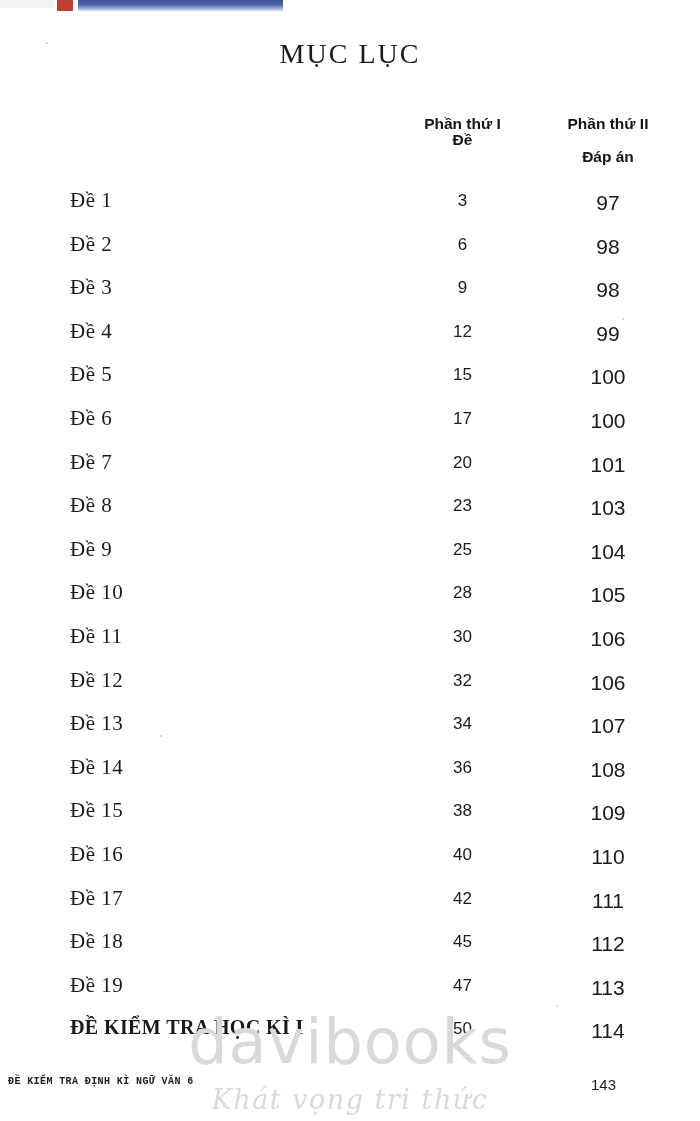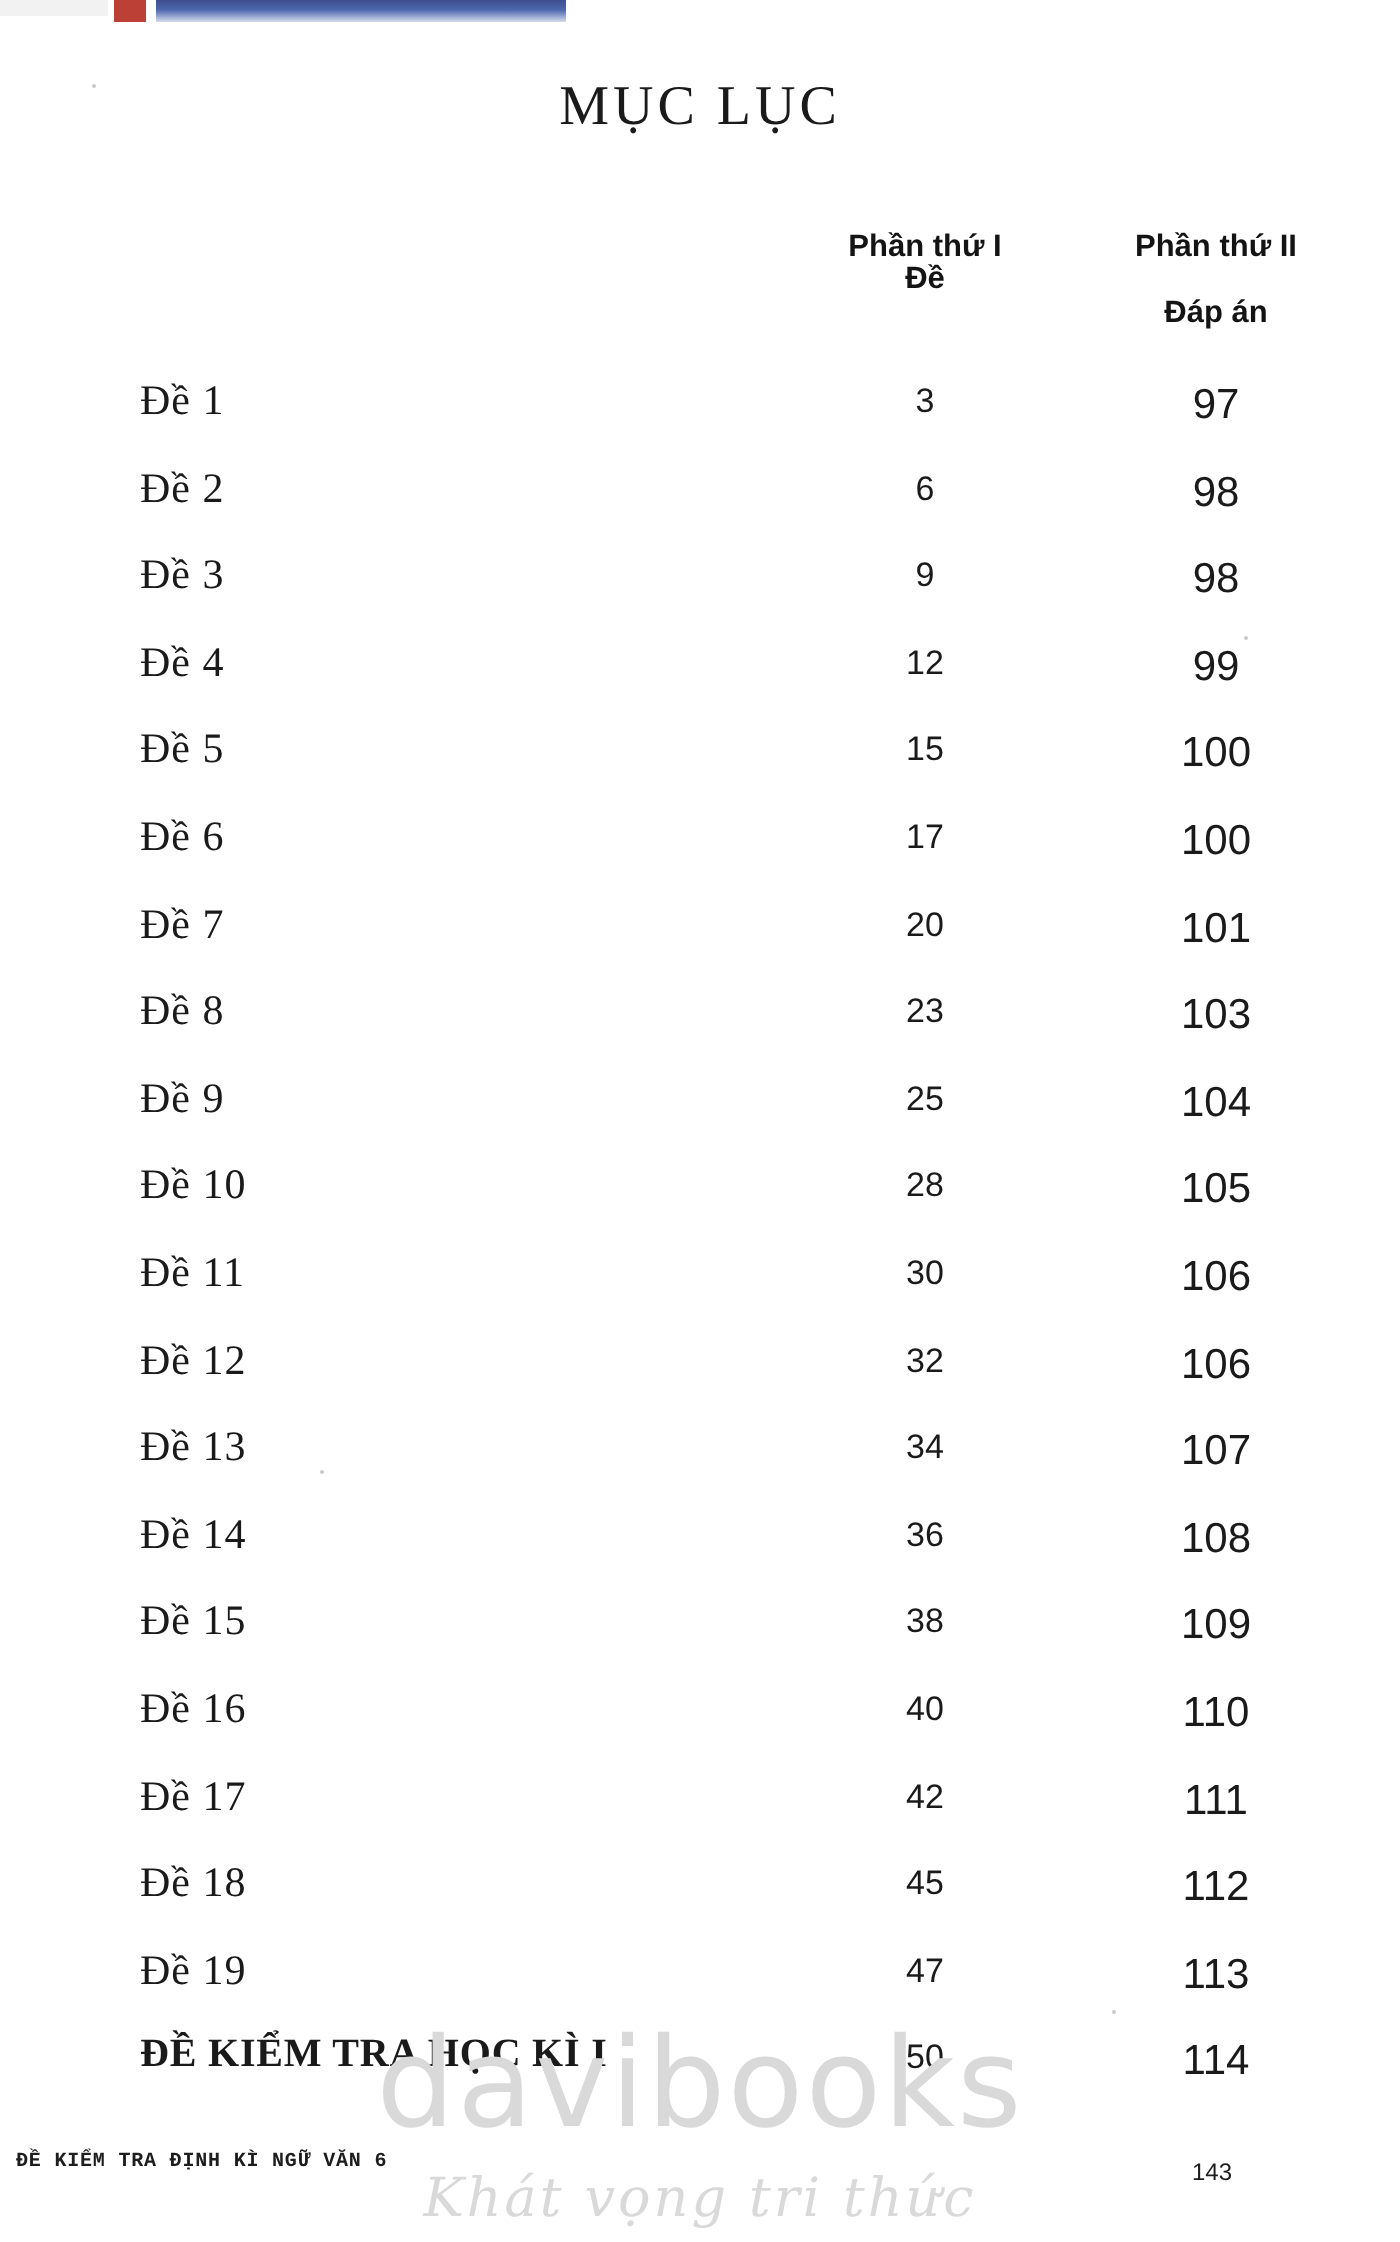--- a/index.html
+++ b/index.html
@@ -138,21 +138,21 @@
     font-size: 10px;
     font-family: Liberation Mono, monospace;
     letter-spacing: 0.4px;
     font-weight: bold;
     color: #1d1d1d;
   }
   .footer-right {
     position: absolute;
     right: 84px;
     bottom: 28px;
-    font-size: 12px;
+    font-size: 15px;
     font-family: "Liberation Sans", sans-serif;
     color: #1d1d1d;
     margin-left: 41px;
   }
 
   
   .watermark {
     position: absolute;
     left: 0;
     bottom: 6px;

